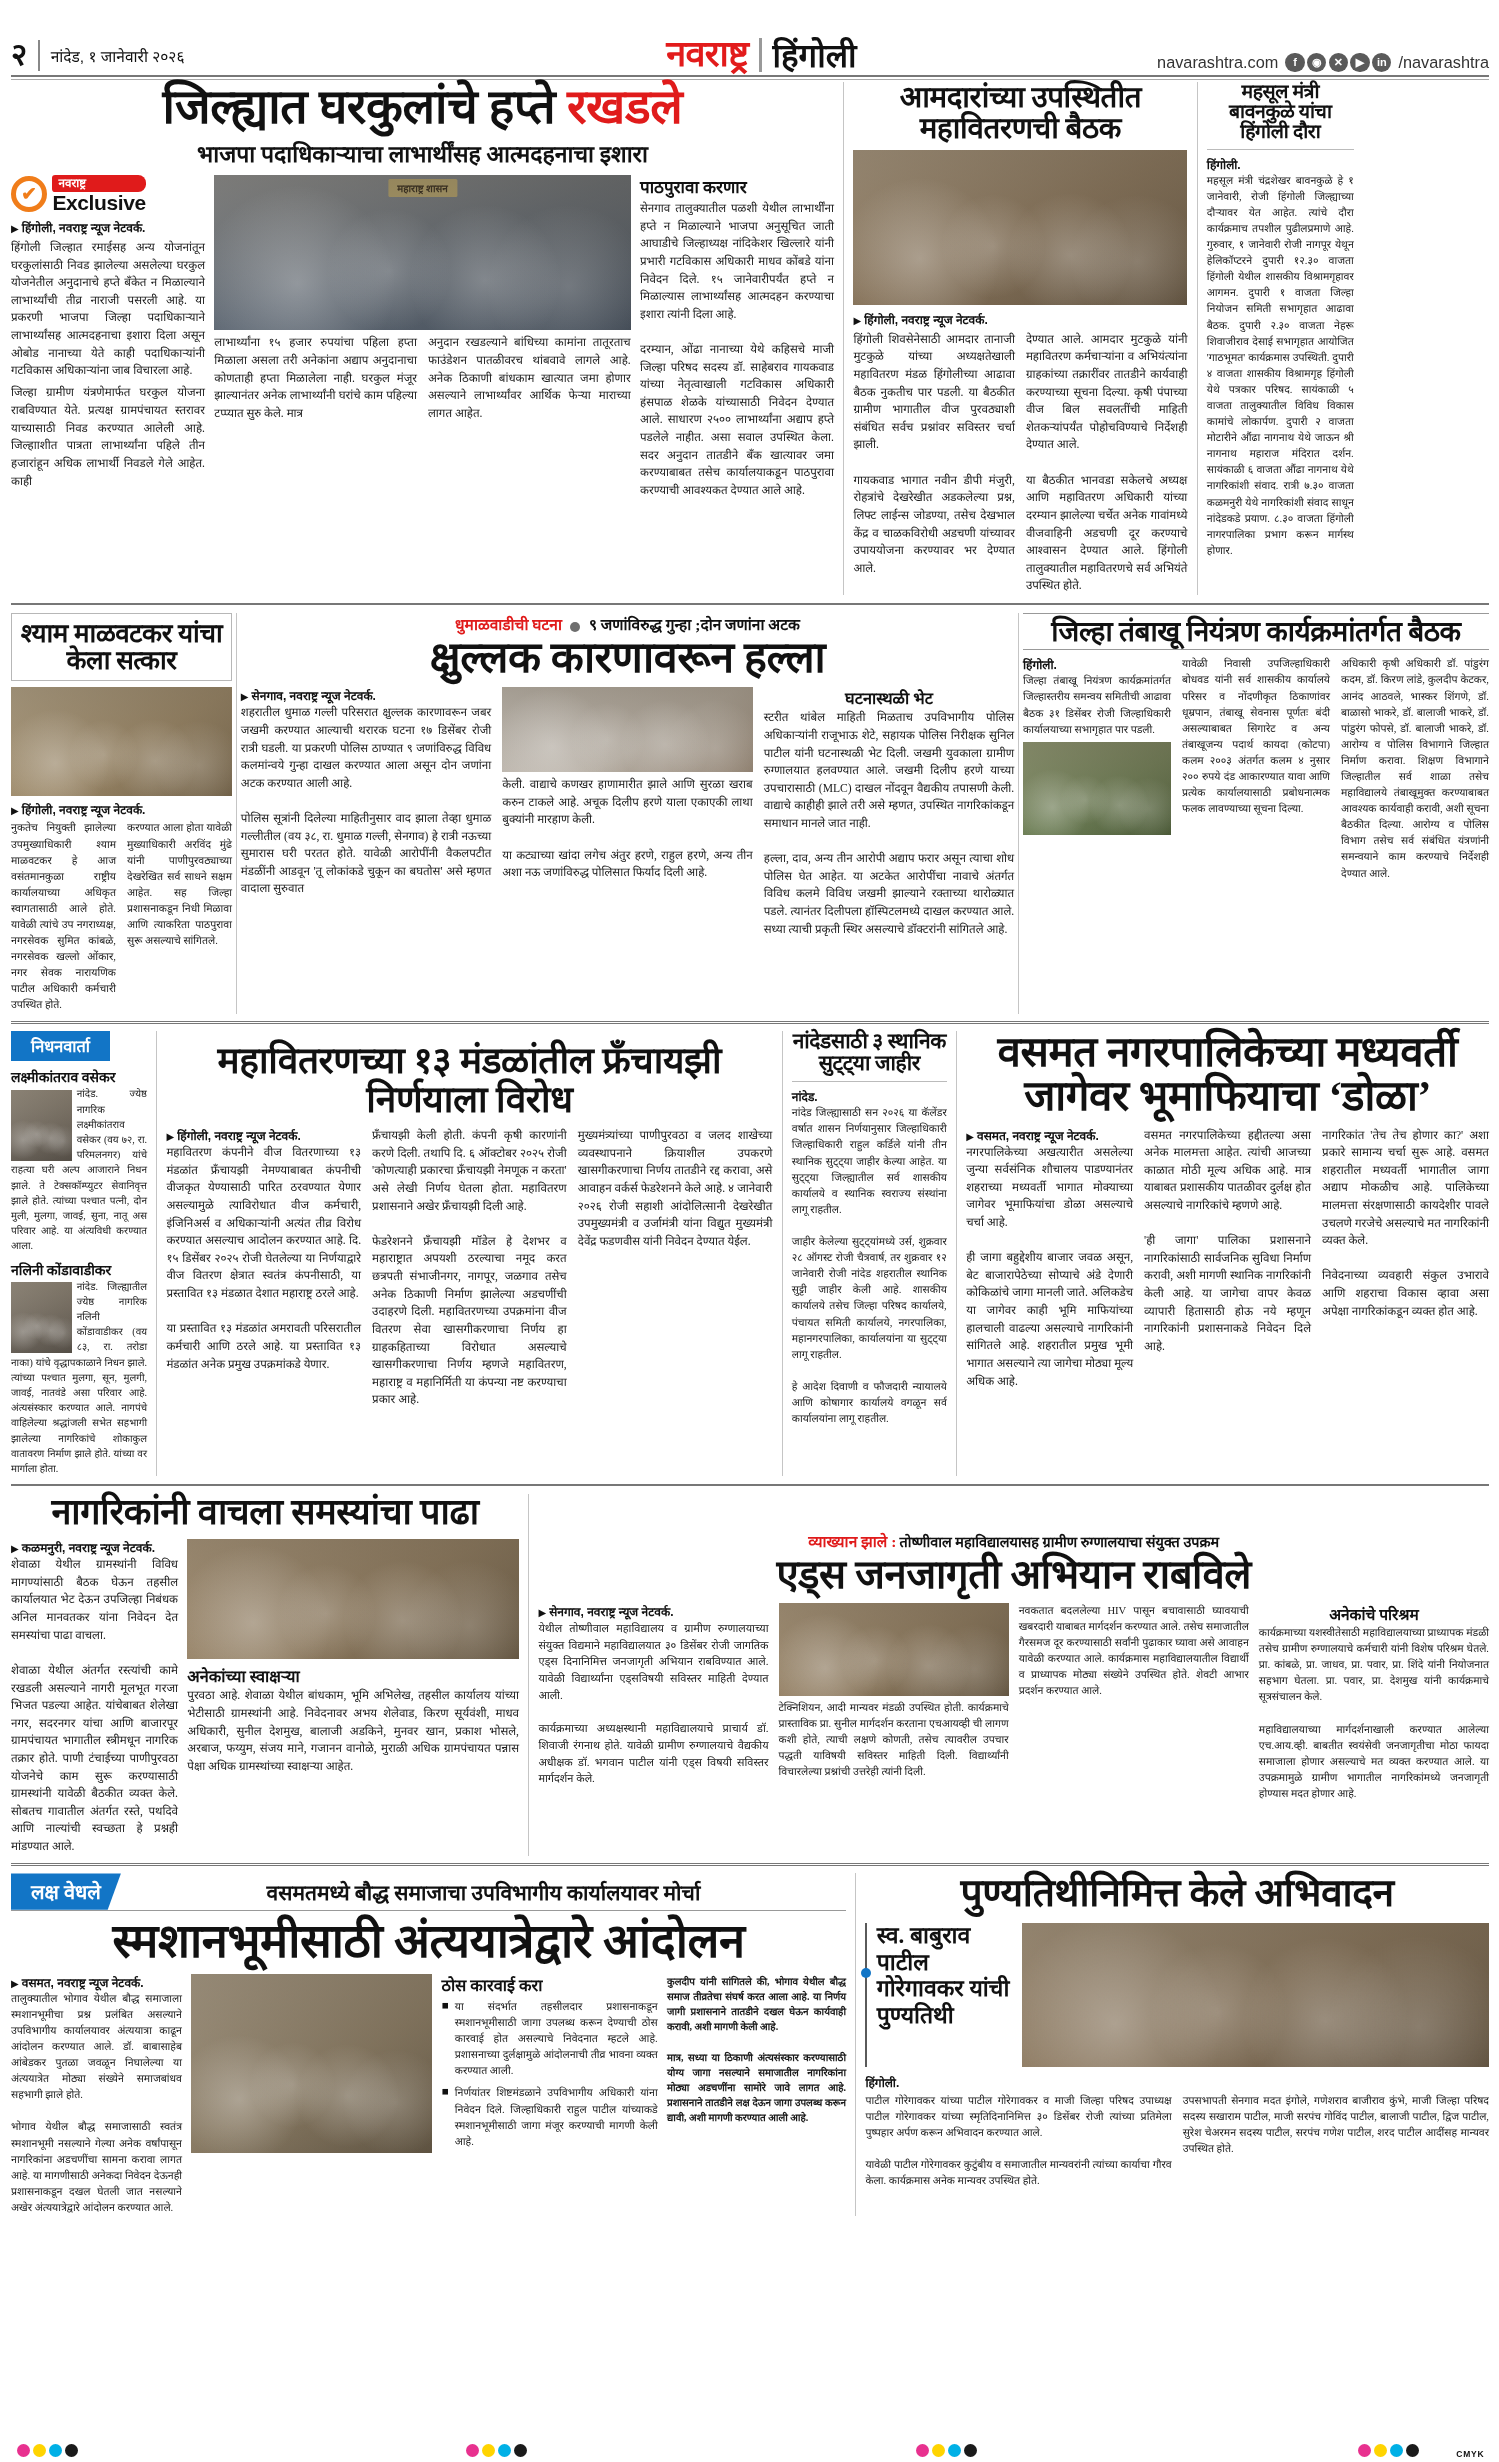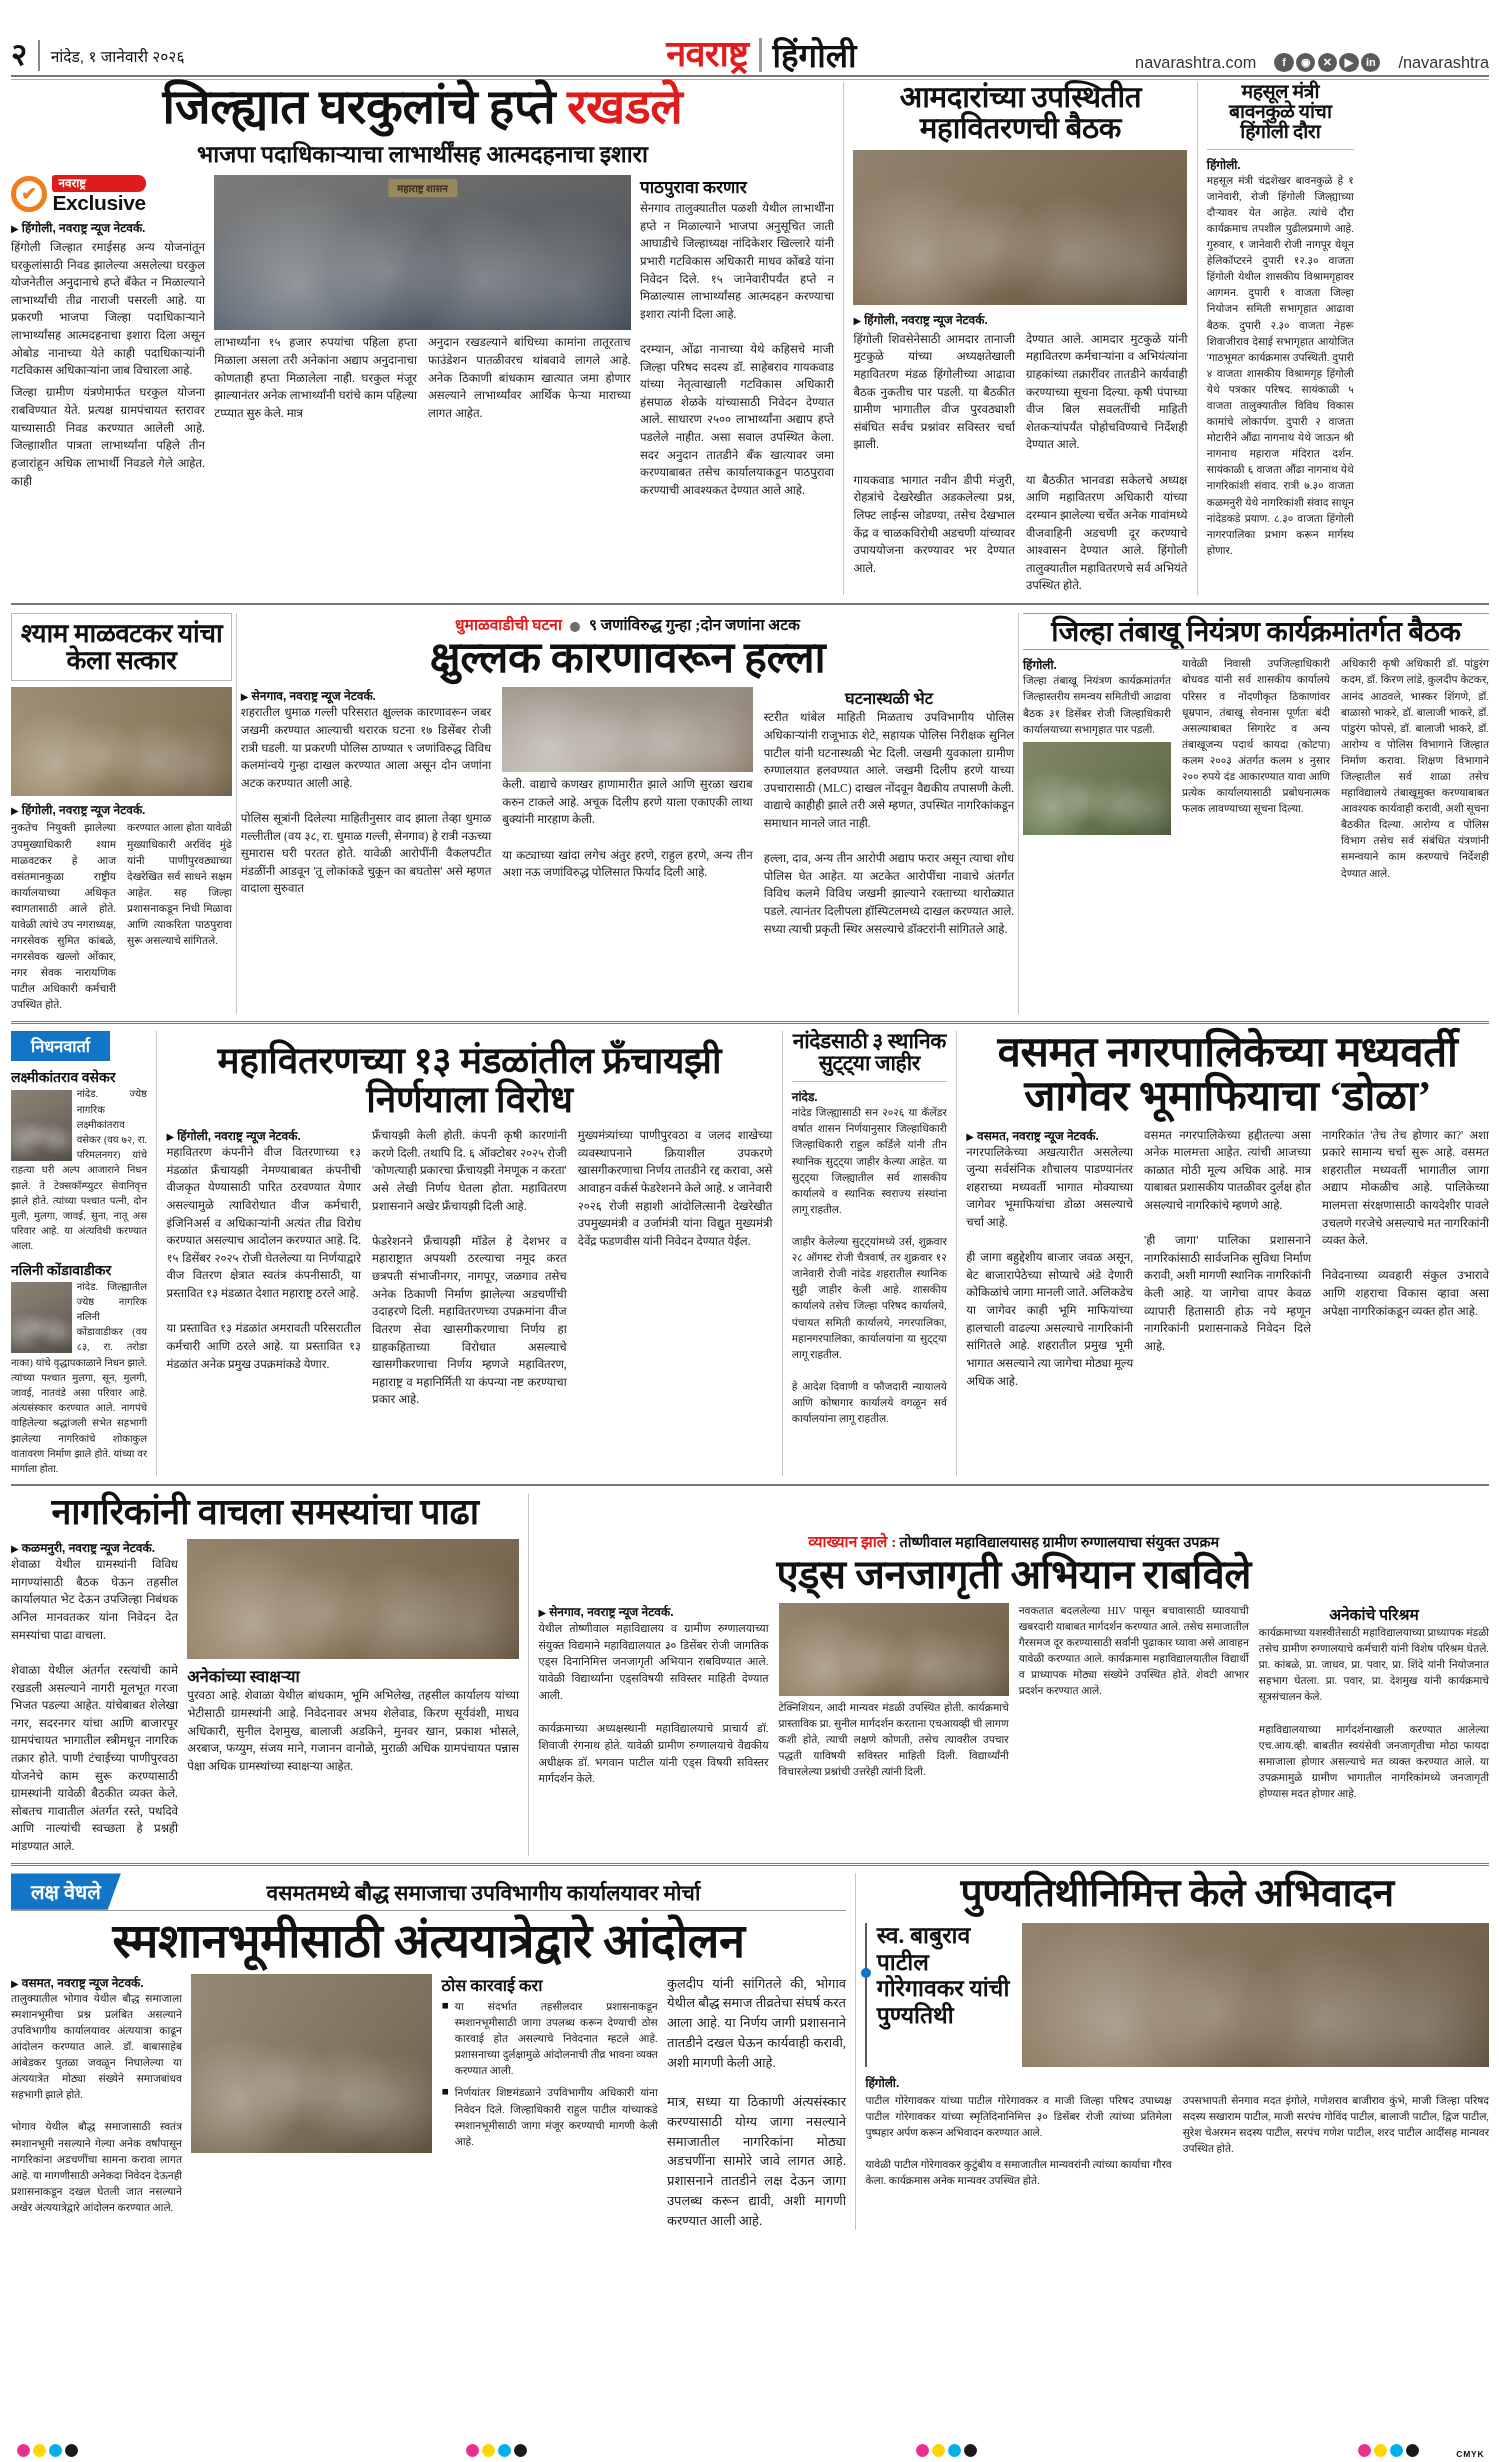--- a/index.html
+++ b/index.html
@@ -16,21 +16,21 @@
   
   .masthead { height:75px; display:flex; align-items:flex-end; padding-bottom:3.1px; }
   .mh-left { display:flex; align-items:center; gap:11px; flex:0 0 388px; }
   .pageno { font-size:31px; font-weight:700; font-family:"Liberation Sans",sans-serif; line-height:1; padding-bottom:1.6px;}
   .mh-divider { width:1.6px; height:31px; background:#888; }
   .mh-date { font-size:15.5px; font-weight:400; font-family:"Liberation Sans",sans-serif; }
   .mh-center { flex:1; display:flex; justify-content:center; align-items:flex-end; gap:11px; }
   .brand { font-size:36px; font-weight:800; color:#e21b1b; letter-spacing:-0.8px; font-family:"Liberation Sans",sans-serif; line-height:1;}
   .brand-sep { width:2.3px; height:34px; background:#999; }
   .edition { font-size:33px; font-weight:800; color:#111; font-family:"Liberation Sans",sans-serif; line-height:1;}
-  .mh-right { flex:0 0 365px; display:flex; align-items:center; justify-content:flex-end; gap:18px; }
+  .mh-right { flex:0 0 365px; display:flex; align-items:center; justify-content:flex-end; gap:7px; }
   .site { font-size:16.3px; font-family:"Liberation Sans",sans-serif; color:#333; }
   .socials { display:flex; gap:2.3px; align-items:center; }
   .sico { width:19.4px; height:19.4px; border-radius:50%; background:#5a5a5a; color:#fff;
           display:flex; align-items:center; justify-content:center; font-size:11px; font-weight:700;
           font-family:"Liberation Sans",sans-serif; }
   .handle { font-size:16.3px; font-family:"Liberation Sans",sans-serif; color:#333; }
   .rule-double { border-top:2.3px solid #777; border-bottom:1.6px solid #aaa; height:5.4px; margin:0 0 1.6px 0;}
 
   
   .hr { height:0.8px; background:#bbb; margin:6.2px 0; }
@@ -414,21 +414,21 @@
           <div style="display:flex; gap:6.2px; margin-top:3.1px;">
             <span style="font-size:11.6px;">■</span>
             <span class="body-col" style="font-size:10.6px;">या संदर्भात तहसीलदार प्रशासनाकडून स्मशानभूमीसाठी जागा उपलब्ध करून देण्याची ठोस कारवाई होत असल्याचे निवेदनात म्हटले आहे. प्रशासनाच्या दुर्लक्षामुळे आंदोलनाची तीव्र भावना व्यक्त करण्यात आली.</span>
           </div>
           <div style="display:flex; gap:6.2px; margin-top:6.2px;">
             <span style="font-size:11.6px;">■</span>
             <span class="body-col" style="font-size:10.6px;">निर्णयांतर शिष्टमंडळाने उपविभागीय अधिकारी यांना निवेदन दिले. जिल्हाधिकारी राहुल पाटील यांच्याकडे स्मशानभूमीसाठी जागा मंजूर करण्याची मागणी केली आहे.</span>
           </div>
         </div>
         <div style="flex:0 0 179px;">
-          <div class="body-col" style="font-size:13px; white-space:pre-line;">कुलदीप यांनी सांगितले की, भोगाव येथील बौद्ध समाज तीव्रतेचा संघर्ष करत आला आहे. या निर्णय जागी प्रशासनाने तातडीने दखल घेऊन कार्यवाही करावी, अशी मागणी केली आहे.
+          <div class="body-col" style="font-size:10px; white-space:pre-line;font-weight:bold;">कुलदीप यांनी सांगितले की, भोगाव येथील बौद्ध समाज तीव्रतेचा संघर्ष करत आला आहे. या निर्णय जागी प्रशासनाने तातडीने दखल घेऊन कार्यवाही करावी, अशी मागणी केली आहे.
 
 मात्र, सध्या या ठिकाणी अंत्यसंस्कार करण्यासाठी योग्य जागा नसल्याने समाजातील नागरिकांना मोठ्या अडचणींना सामोरे जावे लागत आहे. प्रशासनाने तातडीने लक्ष देऊन जागा उपलब्ध करून द्यावी, अशी मागणी करण्यात आली आहे.</div>
         </div>
       </div>
     </div>
 
     <div class="vr"></div>
 
     <div style="flex:1;">
       <h1 class="head" style="font-size:39px; text-align:center;">पुण्यतिथीनिमित्त केले अभिवादन</h1>

